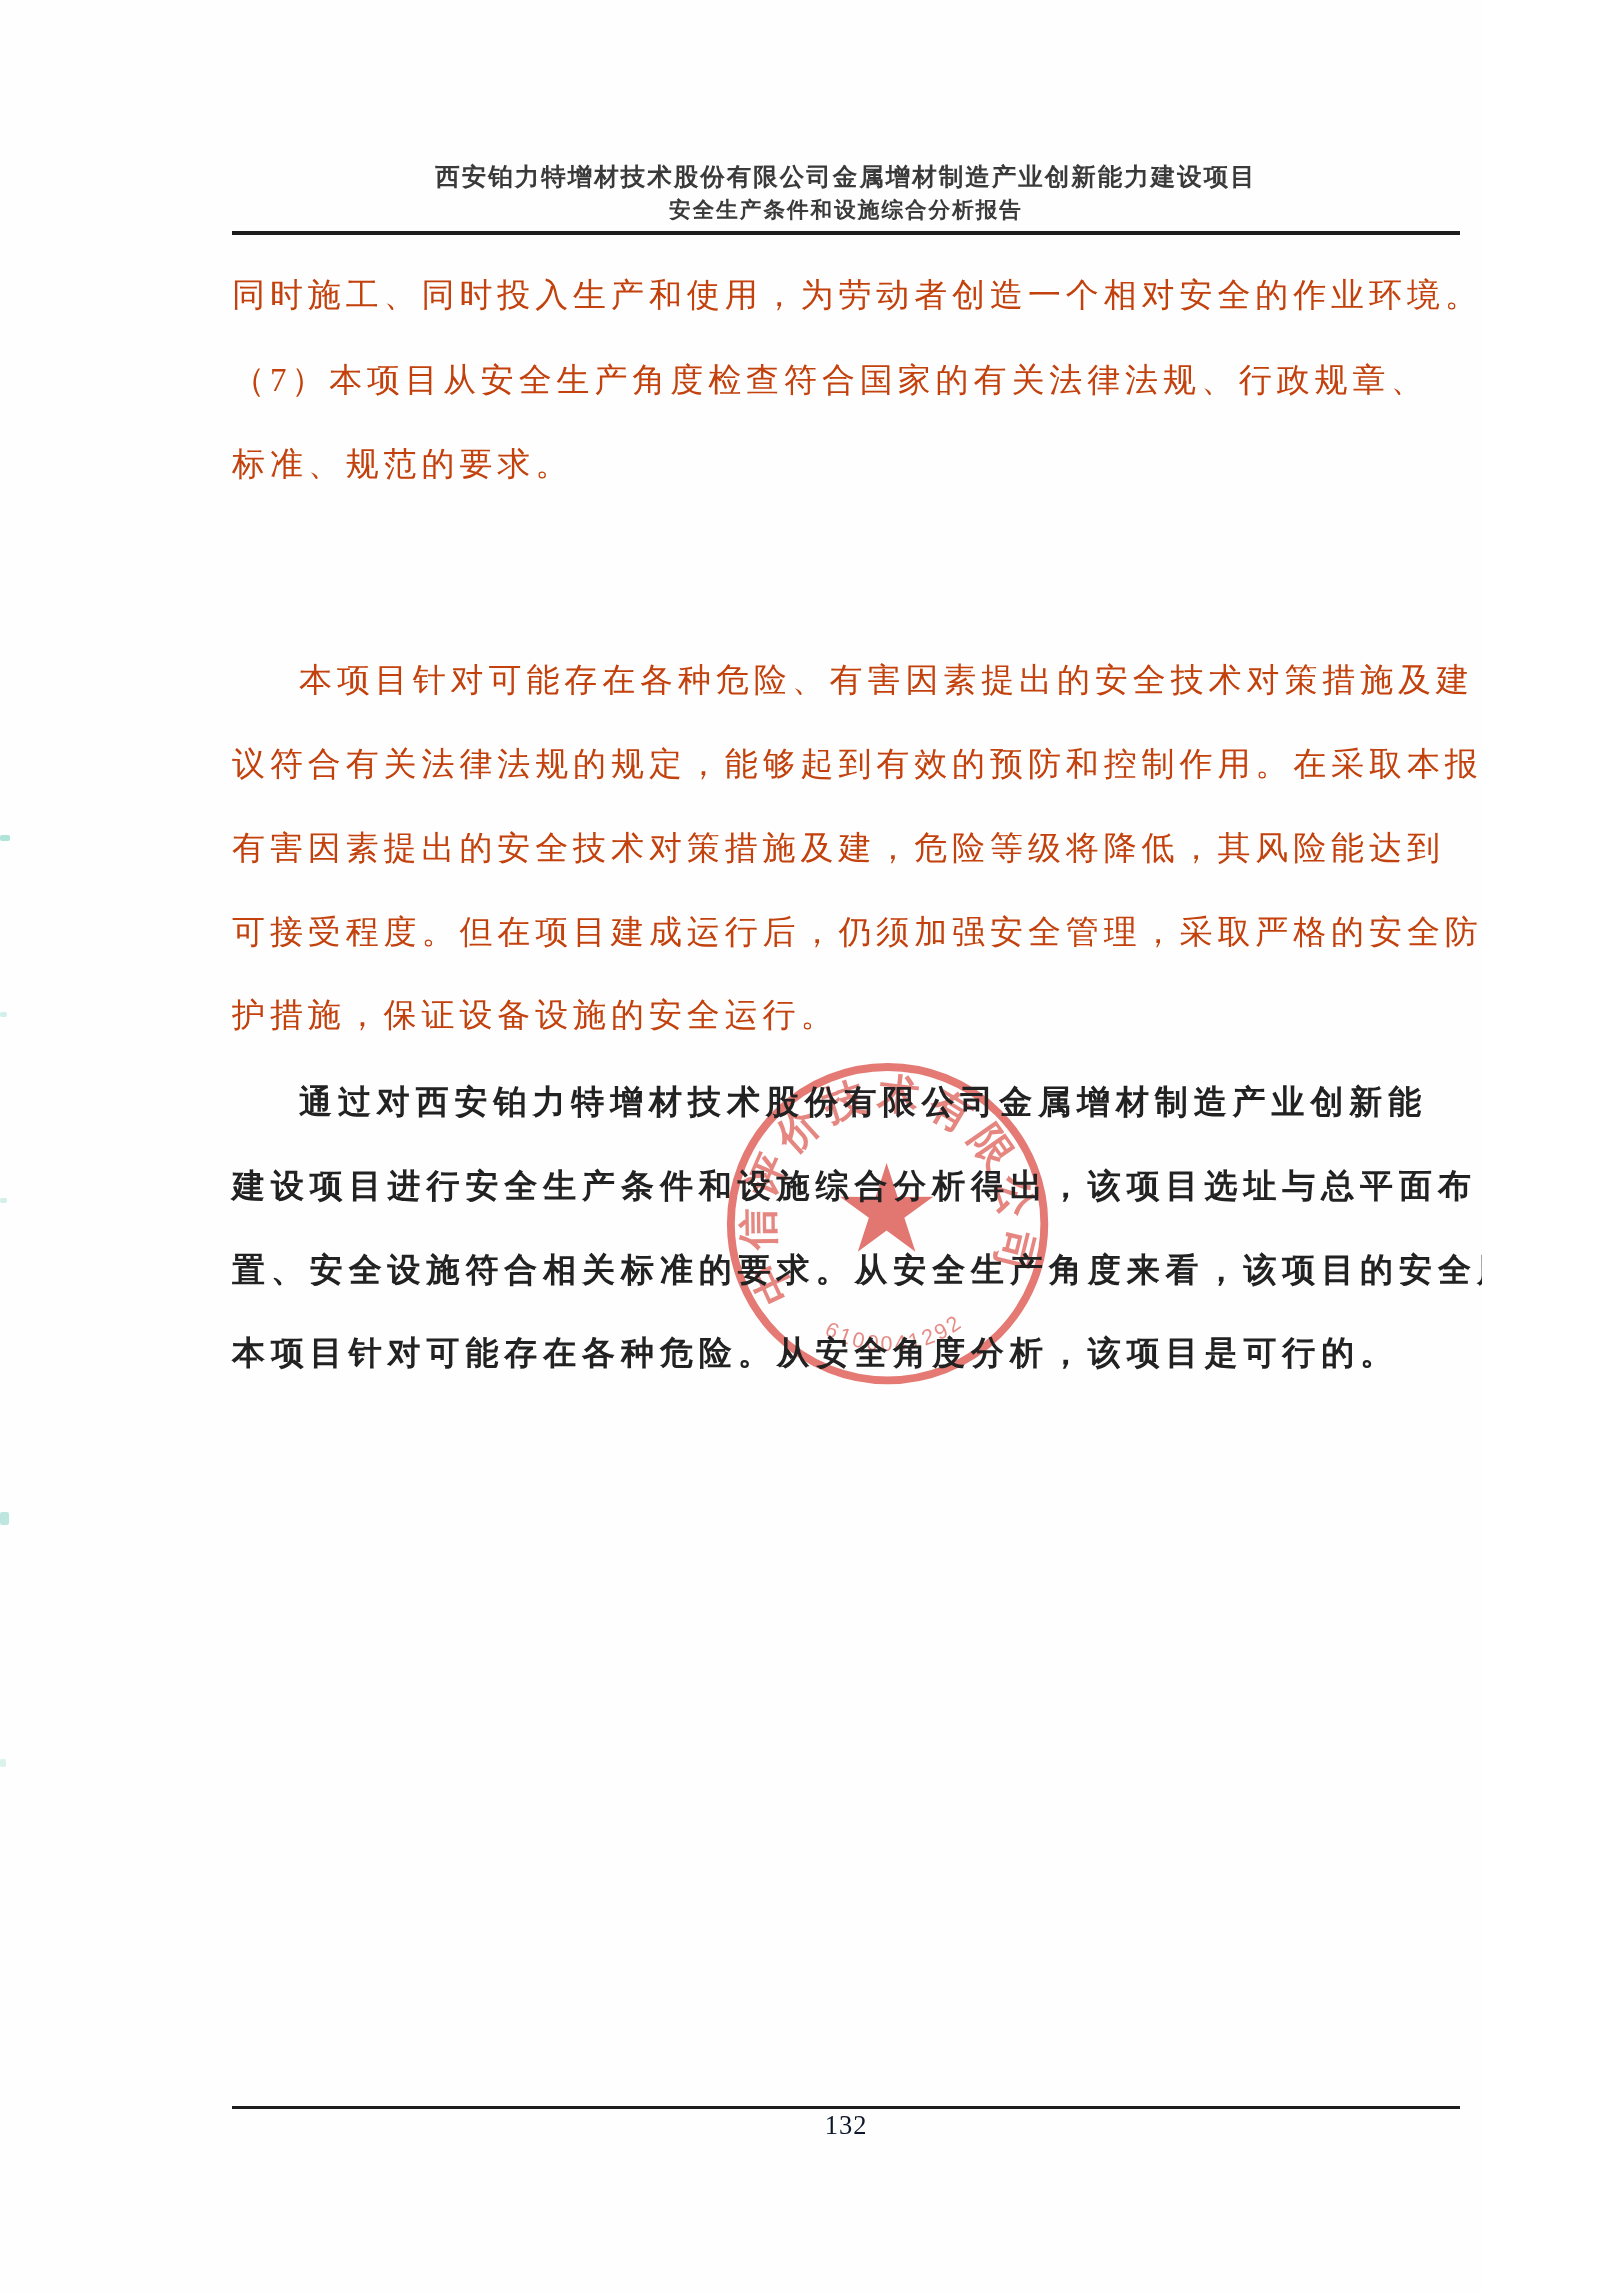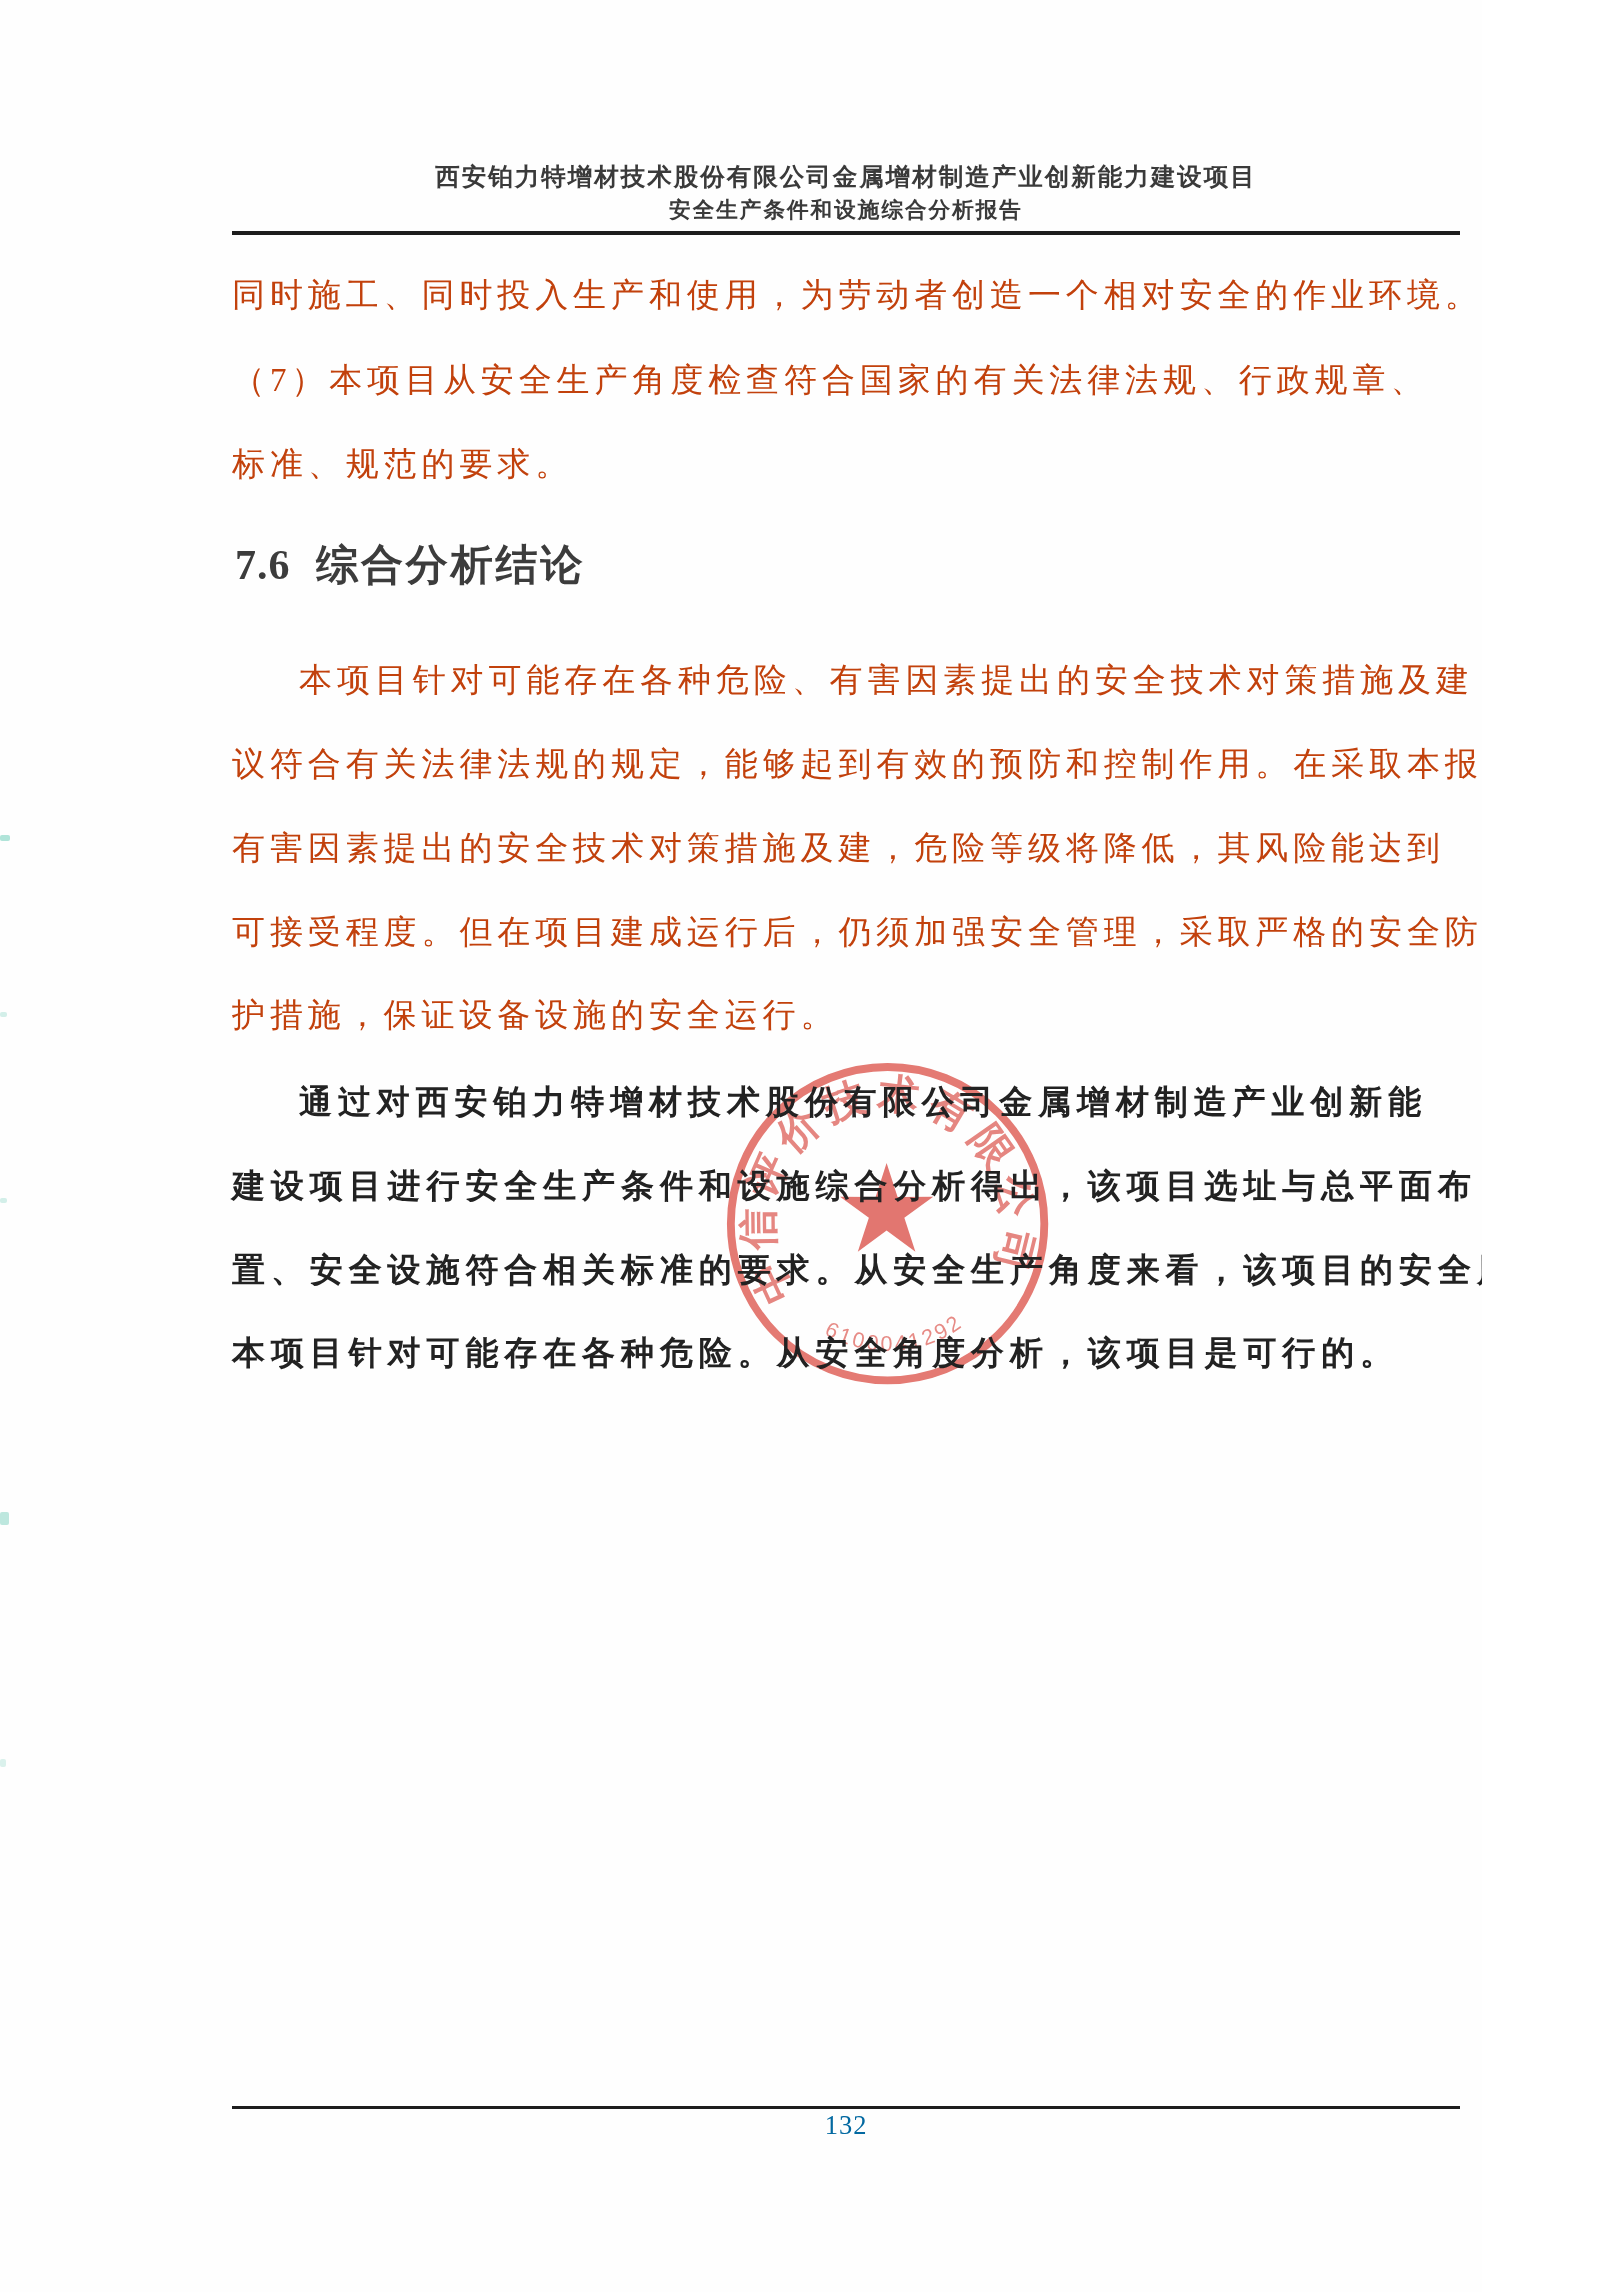--- a/index.html
+++ b/index.html
@@ -29,21 +29,21 @@
     letter-spacing:5.9px; color:#222; }
   .section-heading { position:absolute; left:235px; top:537px; font-size:42px; font-weight:700;
     color:#3c3c3c; letter-spacing:2.9px; white-space:nowrap; z-index:3;
     font-family:"Liberation Serif","DejaVu Serif",serif; }
   .section-heading .num { letter-spacing:1px; margin-right:25.5px; }
   
   .seal { position:absolute; left:676px; top:1019px; width:431px; height:431px;
     z-index:2; mix-blend-mode:multiply; opacity:.9; }
   
   .page-number { position:absolute; left:232px; top:2110px; width:1228px; text-align:center;
-    font-size:26.5px; color:#0369a1; letter-spacing:1px; }
+    font-size:26.5px; color:#0f172a; letter-spacing:1px; }
   
   .artifact { position:absolute; background:#6fcdb9; opacity:.55; border-radius:2px; z-index:1; }
   .a1 { left:0; top:835px;  width:9.8px; height:5.9px; }
   .a2 { left:0; top:1012px; width:6.9px;  height:4.9px; opacity:.3; }
   .a3 { left:0; top:1198px; width:6.9px;  height:4.9px; opacity:.3; }
   .a4 { left:0; top:1512px; width:8.8px;  height:12.7px; opacity:.45; }
   .a5 { left:0; top:1759px; width:5.9px;  height:7.8px; opacity:.25; }
 </style>
 </head>
 <body>
@@ -51,23 +51,20 @@
 <div class="page">
 
   <div class="hdr-line hdr-line1">西安铂力特增材技术股份有限公司金属增材制造产业创新能力建设项目</div>
   <div class="hdr-line hdr-line2">安全生产条件和设施综合分析报告</div>
   <div class="rule rule-top"></div>
 
   <div class="line" style="top:275px;">同时施工、同时投入生产和使用，为劳动者创造一个相对安全的作业环境。</div>
   <div class="line" style="top:360px;">（7）本项目从安全生产角度检查符合国家的有关法律法规、行政规章、</div>
   <div class="line" style="top:444px;">标准、规范的要求。</div>
 
-  <div class="section-heading">
-    <span class="num">7.6</span><span>综合分析结论</span>
-  </div>
 
   <div class="line indent" style="top:660px;">本项目针对可能存在各种危险、有害因素提出的安全技术对策措施及建</div>
   <div class="line" style="top:744px;">议符合有关法律法规的规定，能够起到有效的预防和控制作用。在采取本报</div>
   <div class="line" style="top:828px;">有害因素提出的安全技术对策措施及建，危险等级将降低，其风险能达到</div>
   <div class="line" style="top:912px;">可接受程度。但在项目建成运行后，仍须加强安全管理，采取严格的安全防</div>
   <div class="line" style="top:995px;">护措施，保证设备设施的安全运行。</div>
 
   <div class="line bold-sans indent" style="top:1081px;">通过对西安铂力特增材技术股份有限公司金属增材制造产业创新能</div>
   <div class="line bold-sans" style="top:1165px;">建设项目进行安全生产条件和设施综合分析得出，该项目选址与总平面布</div>
   <div class="line bold-sans" style="top:1249px;">置、安全设施符合相关标准的要求。从安全生产角度来看，该项目的安全风</div>

